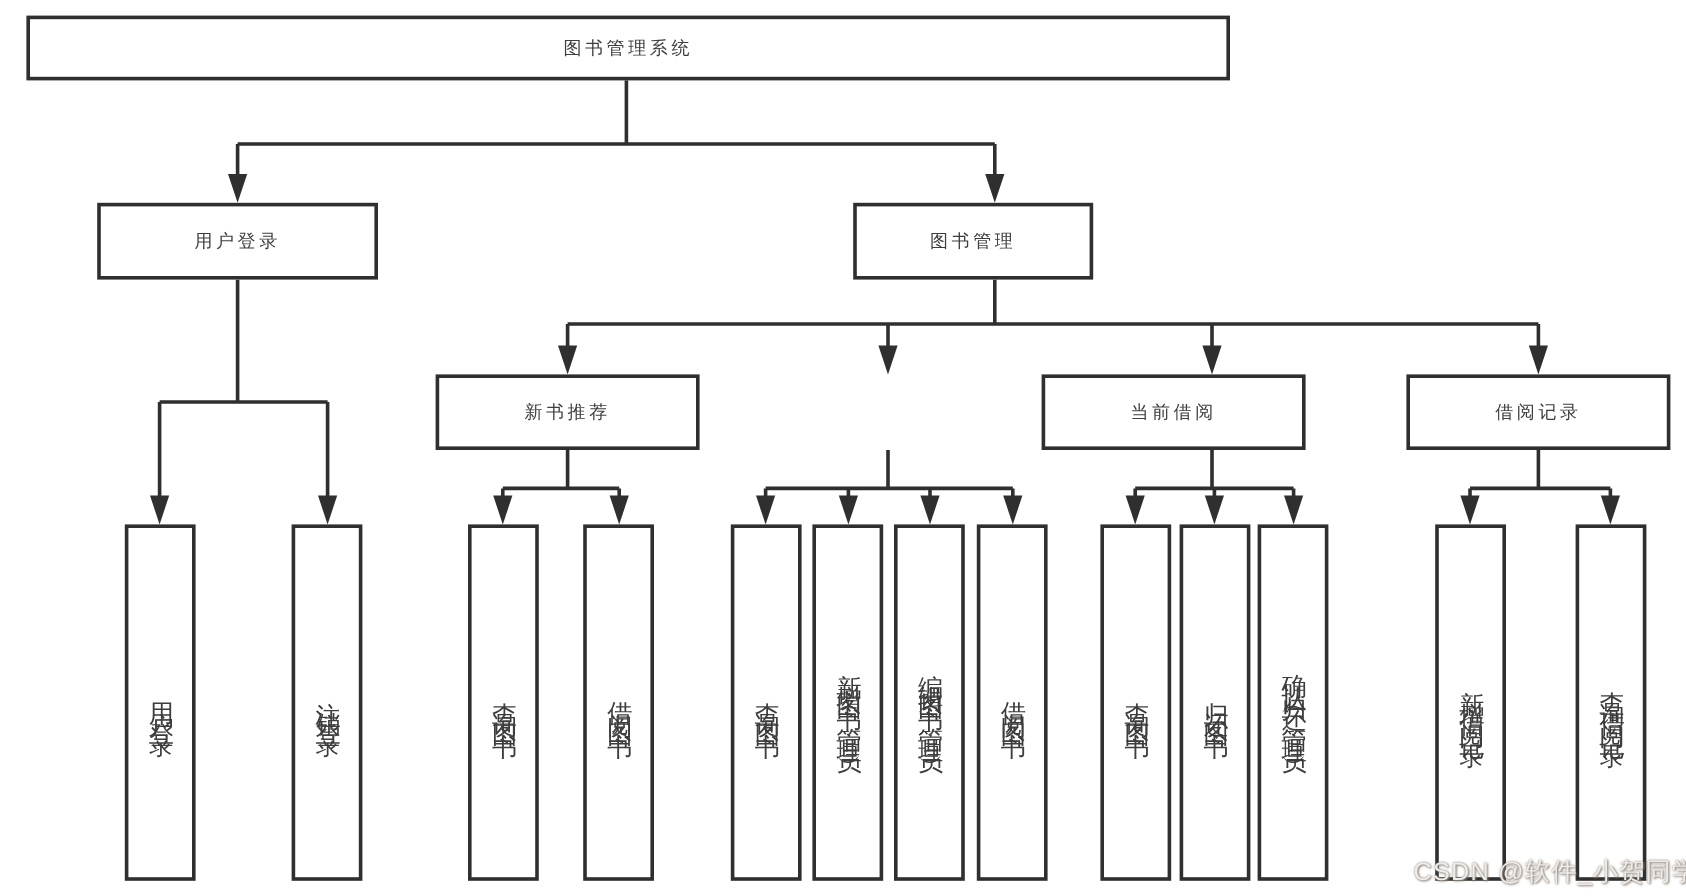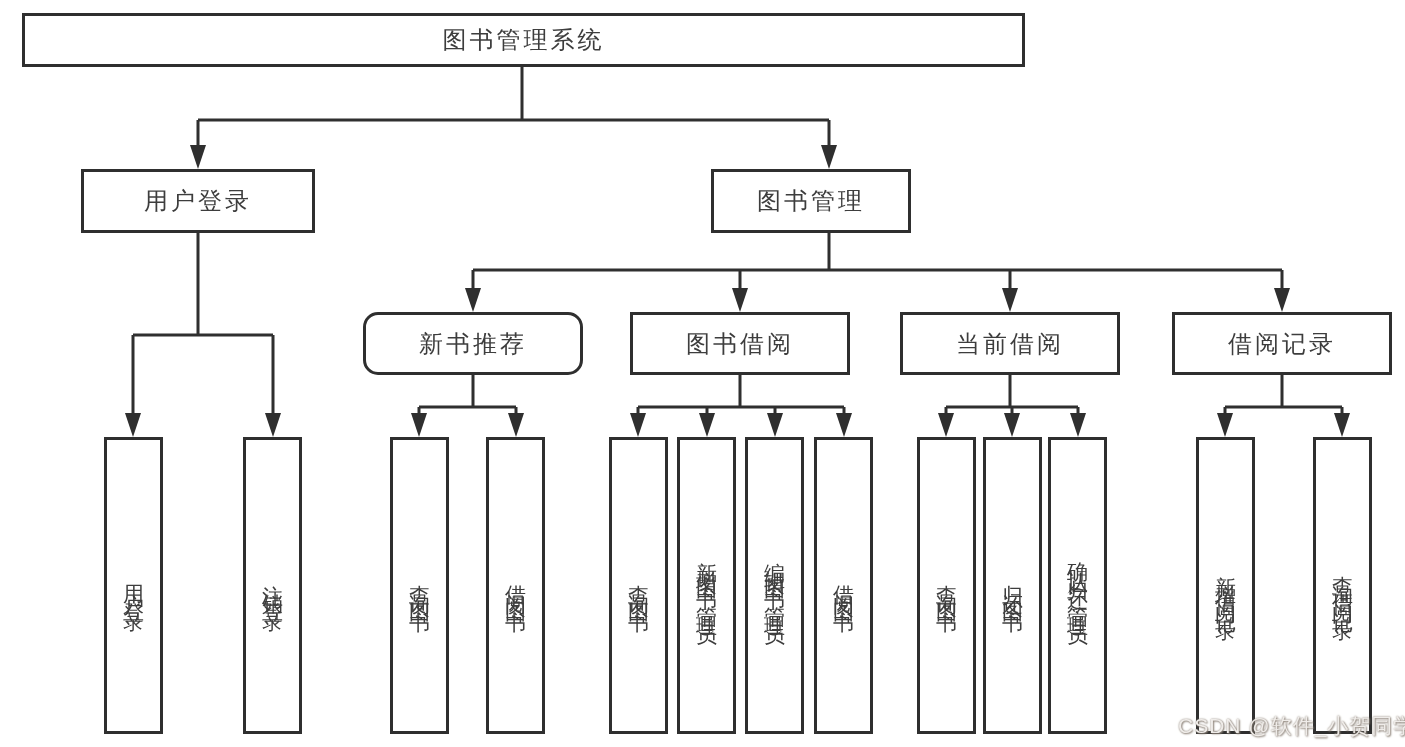--- a/index.html
+++ b/index.html
@@ -19,31 +19,31 @@
   }
   .node {
     position: absolute;
     box-sizing: border-box;
     border: 3px solid #2f2f2f;
     background: #ffffff;
     display: flex;
     align-items: center;
     justify-content: center;
     color: #3d3d3d;
-    font-size: 24px;
+    font-size: 15px;
     letter-spacing: 3px;
     white-space: nowrap;
   }
   .node.root    { left: 22px;   top: 13px;  width: 1003px; height: 54px; }
   .node.lv2-a   { left: 81px;   top: 169px; width: 234px;  height: 64px; }
   .node.lv2-b   { left: 711px;  top: 169px; width: 200px;  height: 64px; }
   .node.lv3     { top: 312px; width: 220px; height: 63px; }
-  .node.lv3-a   { left: 363px; border-radius: 15px; }
+  .node.lv3-a   { left: 363px; }
   .node.lv3-b   { left: 630px; }
-  .node.lv3-c   { left: 900px; }
+  .node.lv3-c   { left: 868px; }
   .node.lv3-d   { left: 1172px; }
   .leaf {
     position: absolute;
     top: 437px;
     width: 59px;
     height: 297px;
     box-sizing: border-box;
     border: 3px solid #2f2f2f;
     background: #ffffff;
     display: flex;
@@ -120,21 +120,20 @@
         <polygon points="1334,413 1350,413 1342,437"></polygon>
       </g>
   </svg>
 
   <div class="node root">图书管理系统</div>
 
   <div class="node lv2-a">用户登录</div>
   <div class="node lv2-b">图书管理</div>
 
   <div class="node lv3 lv3-a">新书推荐</div>
-  <div class="node lv3 lv3-b">图书借阅</div>
   <div class="node lv3 lv3-c">当前借阅</div>
   <div class="node lv3 lv3-d">借阅记录</div>
 
   <div class="leaf lf1">
     <span>用户登录</span>
   </div>
   <div class="leaf lf2">
     <span>注销登录</span>
   </div>
   <div class="leaf lf3">

